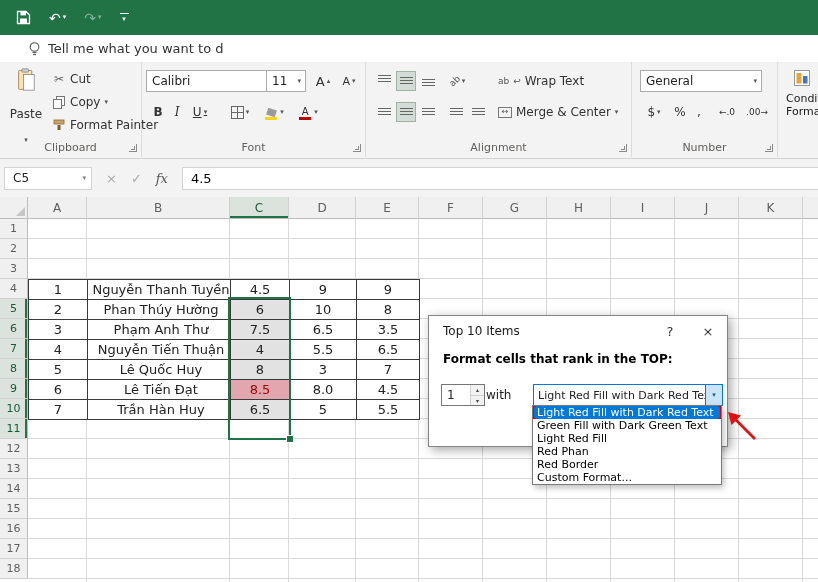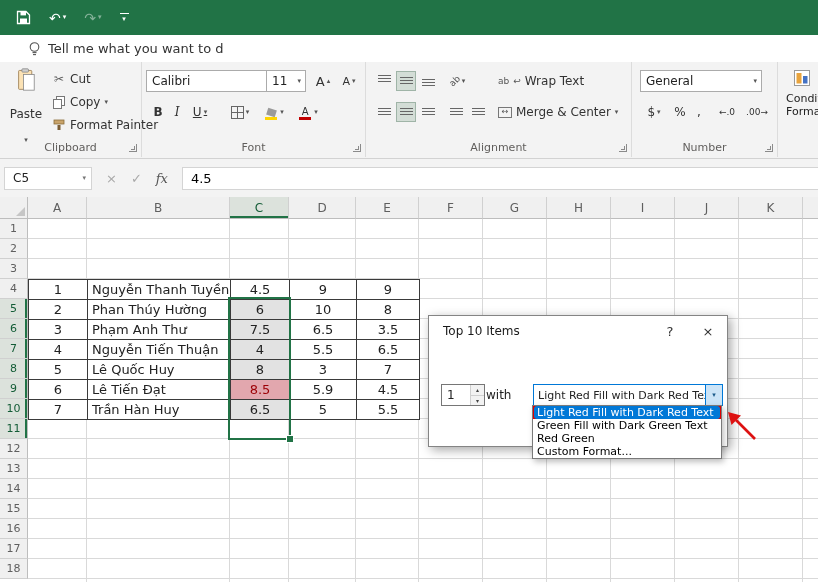--- a/index.html
+++ b/index.html
@@ -85,21 +85,21 @@
   .rowhead{height:20px;display:flex;align-items:center;justify-content:center;font-size:11px;color:#5f5f5f;
            background:#f0f0f0;border-right:1px solid #bdbdbd;border-bottom:1px solid #d0d0d0}
   .rowhead.selrow{background:#dce2dc;color:#135c36;box-shadow:inset -2px 0 0 #217346}
   #gridarea{position:absolute;left:28px;top:22px;right:0;bottom:0;
       background-image:repeating-linear-gradient(to bottom,transparent 0,transparent 19px,#d9d9d9 19px,#d9d9d9 20px)}
   .vline{position:absolute;top:0;bottom:0;width:1px;background:#d9d9d9}
   #datatable{position:absolute;left:0;top:60px;border-collapse:collapse;table-layout:fixed;z-index:2;background:#fff}
   #datatable td{height:20px;padding:0;border:1px solid #3a3a3a;font-size:13px;text-align:center;background:#fff;
                 overflow:hidden;white-space:nowrap}
   #datatable td.th{font-weight:bold}
-  #datatable td.name-cell{text-align:left;padding-left:4px}
+  #datatable td.name-cell{text-align:center;padding-left:4px}
   #datatable td.sel-cell{background:#e2e2e2}
   #datatable td.hl-cell{background:#e2a7ae;color:#9c0006}
   .selbox{position:absolute;left:200px;top:78px;width:63px;height:143px;border:2px solid #217346;z-index:4;pointer-events:none}
   .selbox::after{content:"";position:absolute;right:-5px;bottom:-5px;width:6px;height:6px;background:#217346;border:1px solid #fff}
 
   
   .dialog{position:absolute;left:428px;top:315px;width:300px;height:132px;background:#fff;border:1px solid #848484;
           box-shadow:3px 3px 10px rgba(0,0,0,.35);z-index:10;font-size:12px}
   .dlg-title{height:30px;display:flex;align-items:center;padding-left:14px}
   .dlg-title-text{flex:1;font-size:12px;color:#1a1a1a}
@@ -424,21 +424,21 @@
               <td>5</td>
               <td class="name-cell">Lê Quốc Huy</td>
               <td class="sel-cell">8</td>
               <td>3</td>
               <td>7</td>
             </tr>
             <tr>
               <td>6</td>
               <td class="name-cell">Lê Tiến Đạt</td>
               <td class="hl-cell">8.5</td>
-              <td>5.9</td>
+              <td>8.0</td>
               <td>4.5</td>
             </tr>
             <tr>
               <td>7</td>
               <td class="name-cell">Trần Hàn Huy</td>
               <td class="sel-cell">6.5</td>
               <td>5</td>
               <td>5.5</td>
             </tr>
           </tbody>
@@ -457,40 +457,43 @@
         <div class="vline" style="left: 774px;"></div>
       </div>
   </div>
 
   <div class="dialog">
     <div class="dlg-title">
       <span class="dlg-title-text">Top 10 Items</span>
       <span class="dlg-btn">?</span>
       <span class="dlg-btn">×</span>
     </div>
+    <div class="dlg-prompt">Format cells that rank in the TOP:</div>
     <div class="spinner">
       <span class="spin-val">1</span>
       <span class="spin-btns">
         <span class="spin-btn">▴</span>
         <span class="spin-btn">▾</span>
       </span>
     </div>
     <span class="dlg-with">with</span>
     <div class="dlg-combo">
       <span class="dlg-combo-text">Light Red Fill with Dark Red Text</span>
       <span class="dlg-combo-btn">
         <span class="caret">▾</span>
       </span>
     </div>
   </div>
 
   <div class="listbox" id="listbox">
       <div class="lb-item lb-sel annotated">Light Red Fill with Dark Red Text</div>
       <div class="lb-item">Green Fill with Dark Green Text</div>
-      <div class="lb-item">Red Green</div>
+      <div class="lb-item">Light Red Fill</div>
+      <div class="lb-item">Red Phan</div>
+      <div class="lb-item">Red Border</div>
       <div class="lb-item">Custom Format...</div>
     </div>
 
   <svg class="annot-arrow" width="40" height="38" viewBox="0 0 40 38">
     <line x1="31" y1="31" x2="12" y2="12" stroke="#dd1111" stroke-width="2.6"></line>
     <polygon points="4,4 17,7.5 7.5,17" fill="#dd1111"></polygon>
   </svg>
 
 </div>
 

